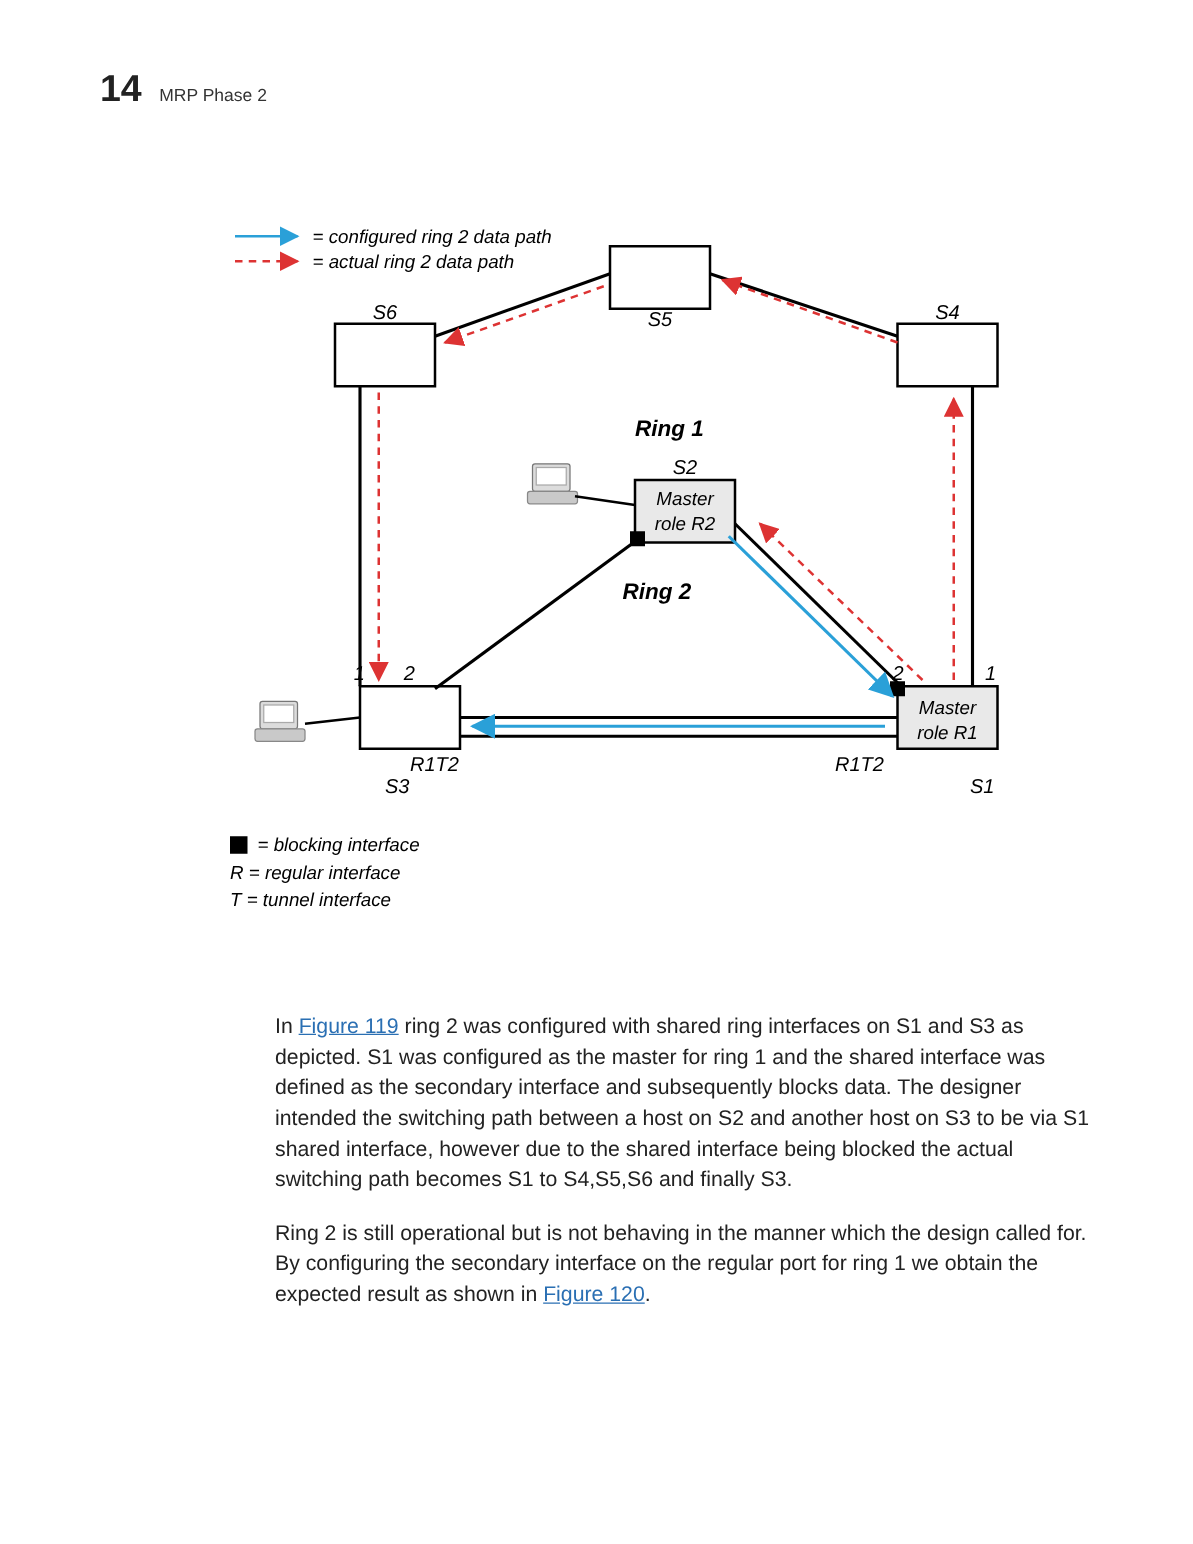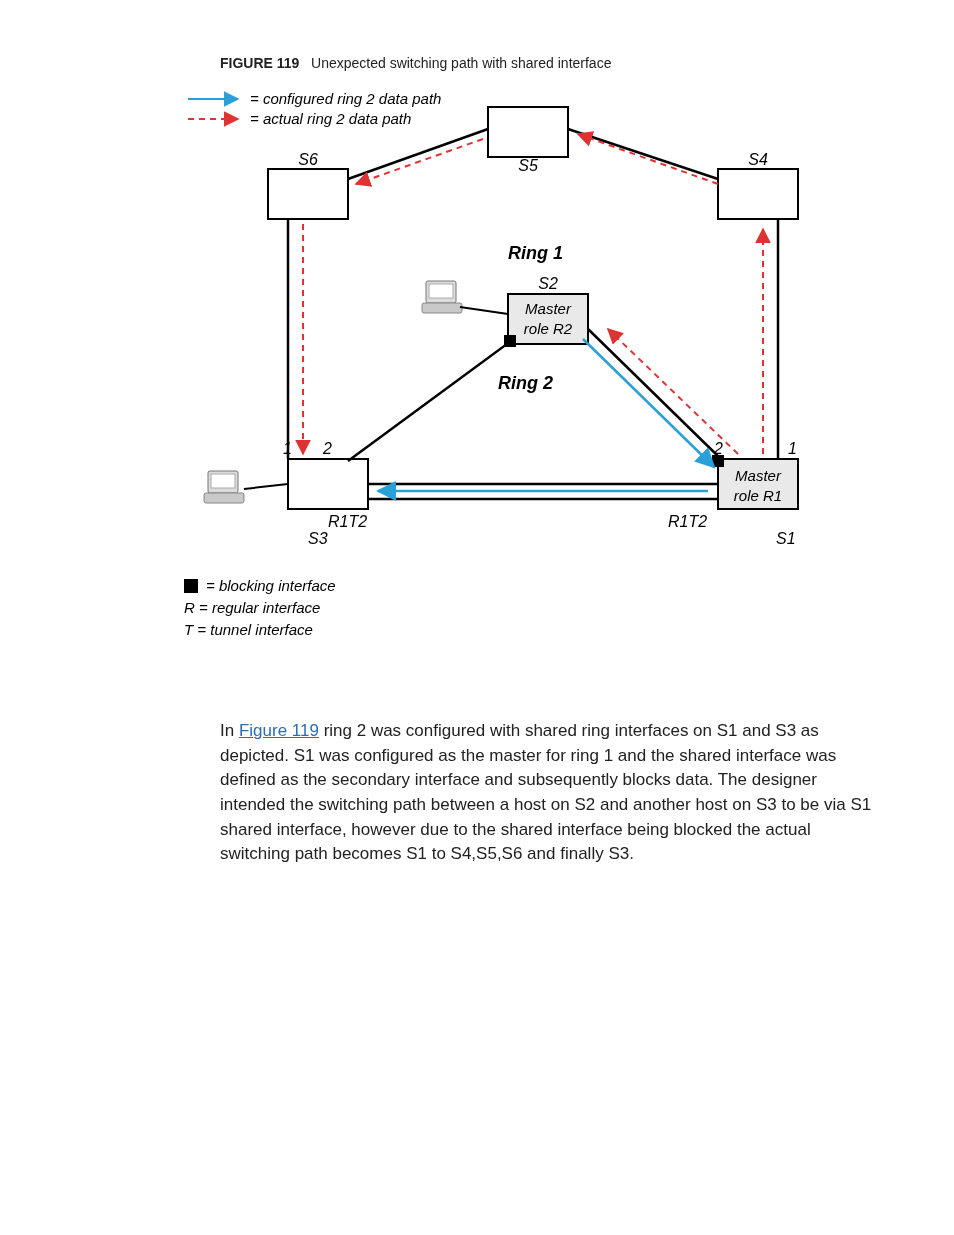--- a/index.html
+++ b/index.html
@@ -46,25 +46,25 @@
     line-height: 1.45;
     color: #222;
   }
   text { font-family: Arial, Helvetica, sans-serif; }
 </style>
 </head>
 <body>
 
 <div class="page">
 
+  <div class="hdr">
+    <span class="hdr-num">14</span>
+    <span class="hdr-title">MRP Phase 2</span>
+  </div>
 
-  <div class="fig-caption">
-    <b>FIGURE 119</b>
-    &nbsp;&nbsp;<span>Unexpected switching path with shared interface</span>
-  </div>
 
   <div class="diagram-wrap">
     <svg width="660" height="570" viewBox="0 0 660 570">
       <defs>
         <marker id="arr-blue" viewBox="0 0 10 10" refX="9" refY="5" markerWidth="8" markerHeight="8" orient="auto-start-reverse">
           <path d="M0,0 L10,5 L0,10 z" fill="#2aa0d8"></path>
         </marker>
         <marker id="arr-red" viewBox="0 0 10 10" refX="9" refY="5" markerWidth="8" markerHeight="8" orient="auto-start-reverse">
           <path d="M0,0 L10,5 L0,10 z" fill="#d33"></path>
         </marker>
@@ -152,14 +152,17 @@
         <text x="6" y="524" font-size="15">R = regular interface</text>
         <text x="6" y="546" font-size="15">T = tunnel interface</text>
       </g>
     </svg>
   </div>
 
   <p class="body">
     <span>In </span><a href="#" class="link">Figure 119</a><span> ring 2 was configured with shared ring interfaces on S1 and S3 as depicted. S1 was configured as the master for ring 1 and the shared interface was defined as the secondary interface and subsequently blocks data. The designer intended the switching path between a host on S2 and another host on S3 to be via S1 shared interface, however due to the shared interface being blocked the actual switching path becomes S1 to S4,S5,S6 and finally S3.</span>
   </p>
 
+  <p class="body">
+    <span>Ring 2 is still operational but is not behaving in the manner which the design called for. By configuring the secondary interface on the regular port for ring 1 we obtain the expected result as shown in </span><a href="#" class="link">Figure 120</a><span>.</span>
+  </p>
 
 </div>
 
 </body></html>

